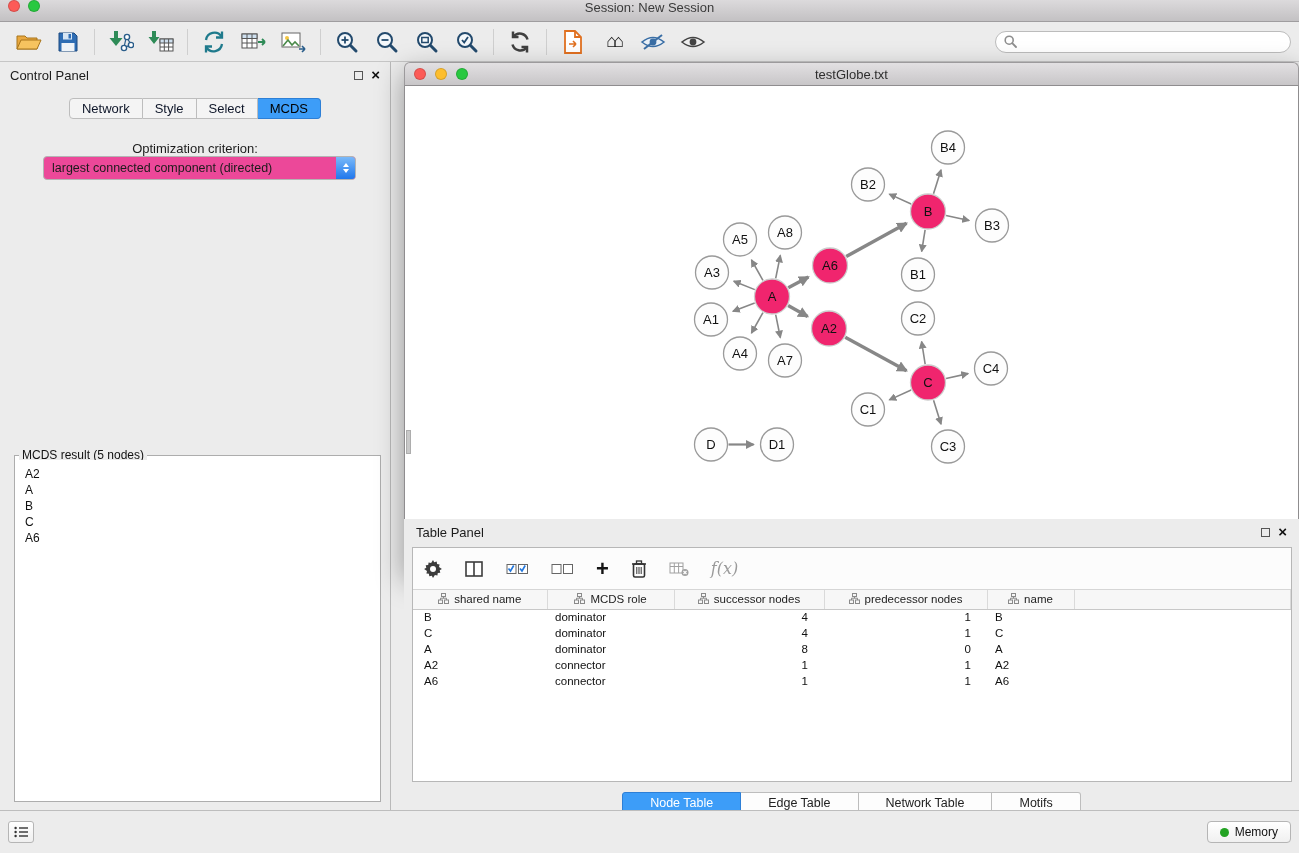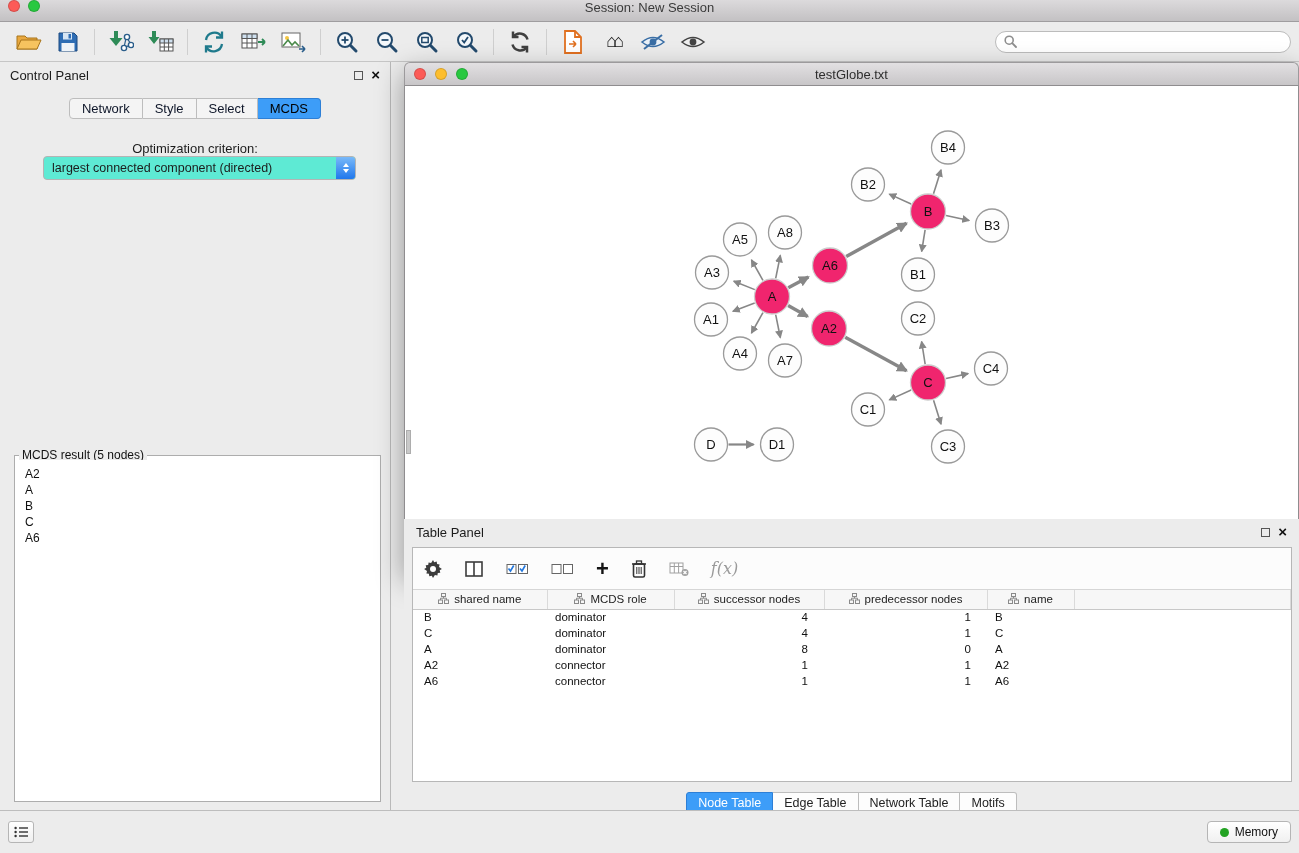--- a/index.html
+++ b/index.html
@@ -39,21 +39,21 @@
   .close-ic { font-weight:bold; font-size:15px; line-height:10px; color:#111; }
 
   .ctabs { display:flex; justify-content:center; margin-top:10px; }
   .ctab { padding:2px 12px; height:21px; display:flex; align-items:center; font-size:13px;
     background:#f4f4f4; border:1px solid #bdbdbd; border-left:none; color:#0f172a; }
   .ctab:first-child { border-left:1px solid #bdbdbd; border-radius:4px 0 0 4px; }
   .ctab:last-child { border-radius:0 4px 4px 0; }
   .ctab.active { background:#3d9df8; border-color:#2d7fd6; color:#000000; }
 
   .opt-label { text-align:center; margin-top:22px; font-size:13px; }
-  .combo { position:absolute; left:43px; top:94px; width:313px; height:24px; background:#5eead4;
+  .combo { position:absolute; left:43px; top:94px; width:313px; height:24px; background:#ec4899;
     border:1px solid #b4b4b4; border-radius:4px; display:flex; align-items:center; }
   .combo .combo-text { flex:1; padding:0 8px; font-size:12.5px; white-space:nowrap; overflow:hidden; }
   .combo-stepper { width:19px; height:22px; border-radius:0 3px 3px 0;
     background:linear-gradient(#79b9f9,#2077ec); display:flex; flex-direction:column;
     align-items:center; justify-content:center; gap:2px; }
   .arr-up { width:0; height:0; border-left:3.5px solid transparent; border-right:3.5px solid transparent; border-bottom:4px solid #fff; }
   .arr-down { width:0; height:0; border-left:3.5px solid transparent; border-right:3.5px solid transparent; border-top:4px solid #fff; }
 
   .btn-row { position:absolute; top:130px; left:0; right:0; display:flex; justify-content:center; gap:14px; }
   .mac-btn { height:22px; padding:0 16px; background:linear-gradient(#ffffff,#f0f0f0);
@@ -92,21 +92,21 @@
   .fx { font-family:"DejaVu Serif","Liberation Serif",serif; font-style:italic; font-size:16px; color:#9a9a9a; }
   .tbl-wrap { flex:1; overflow:hidden; }
   table#tbl { border-collapse:collapse; table-layout:fixed; width:100%; }
   #tbl th { height:19px; background:#f7f7f7; border-right:1px solid #dadada; border-bottom:1px solid #c8c8c8;
     font-weight:normal; font-size:11.5px; color:#222; }
   #tbl th .thc { display:inline-flex; align-items:center; gap:5px; }
   #tbl td { height:16px; font-size:11.5px; padding:0 8px; color:#111; white-space:nowrap; overflow:hidden; }
   #tbl td:first-child { padding-left:11px; }
   #tbl td:nth-child(3), #tbl td:nth-child(4) { text-align:right; padding-right:16px; }
   .table-tabs { position:absolute; left:0; right:0; bottom:7px; display:flex; justify-content:center; }
-  .btab { height:21px; padding:0 11px; display:flex; align-items:center; font-size:12.5px;
+  .btab { height:21px; padding:0 27px; display:flex; align-items:center; font-size:12.5px;
     background:#fdfdfd; border:1px solid #bdbdbd; border-left:none; color:#222;text-align:right; }
   .btab:first-child { border-left:1px solid #bdbdbd; border-radius:3px 0 0 3px; }
   .btab:last-child { border-radius:0 3px 3px 0; }
   .btab.active { background:#3d9df8; border-color:#2d7fd6; color:#fff; }
 
   
   .statusbar { position:absolute; left:0; right:0; bottom:0; height:43px; background:#ececec;
     border-top:1px solid #bdbdbd; display:flex; align-items:center; padding:0 8px; }
   .status-left-btn { width:26px; height:22px; border:1px solid #b5b5b5; border-radius:3px;
     background:linear-gradient(#fff,#efefef); display:flex; align-items:center; justify-content:center; }

